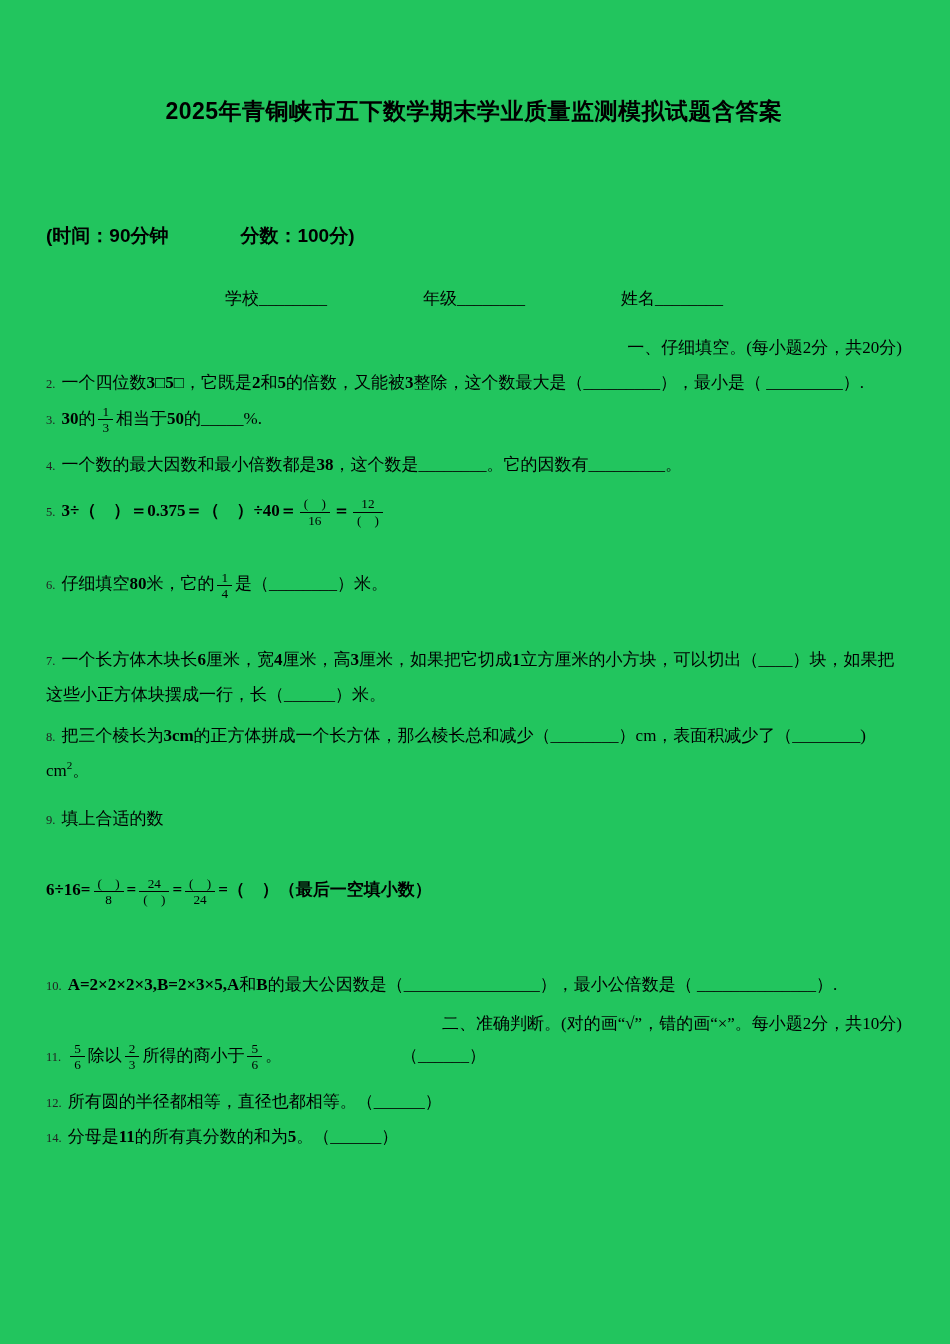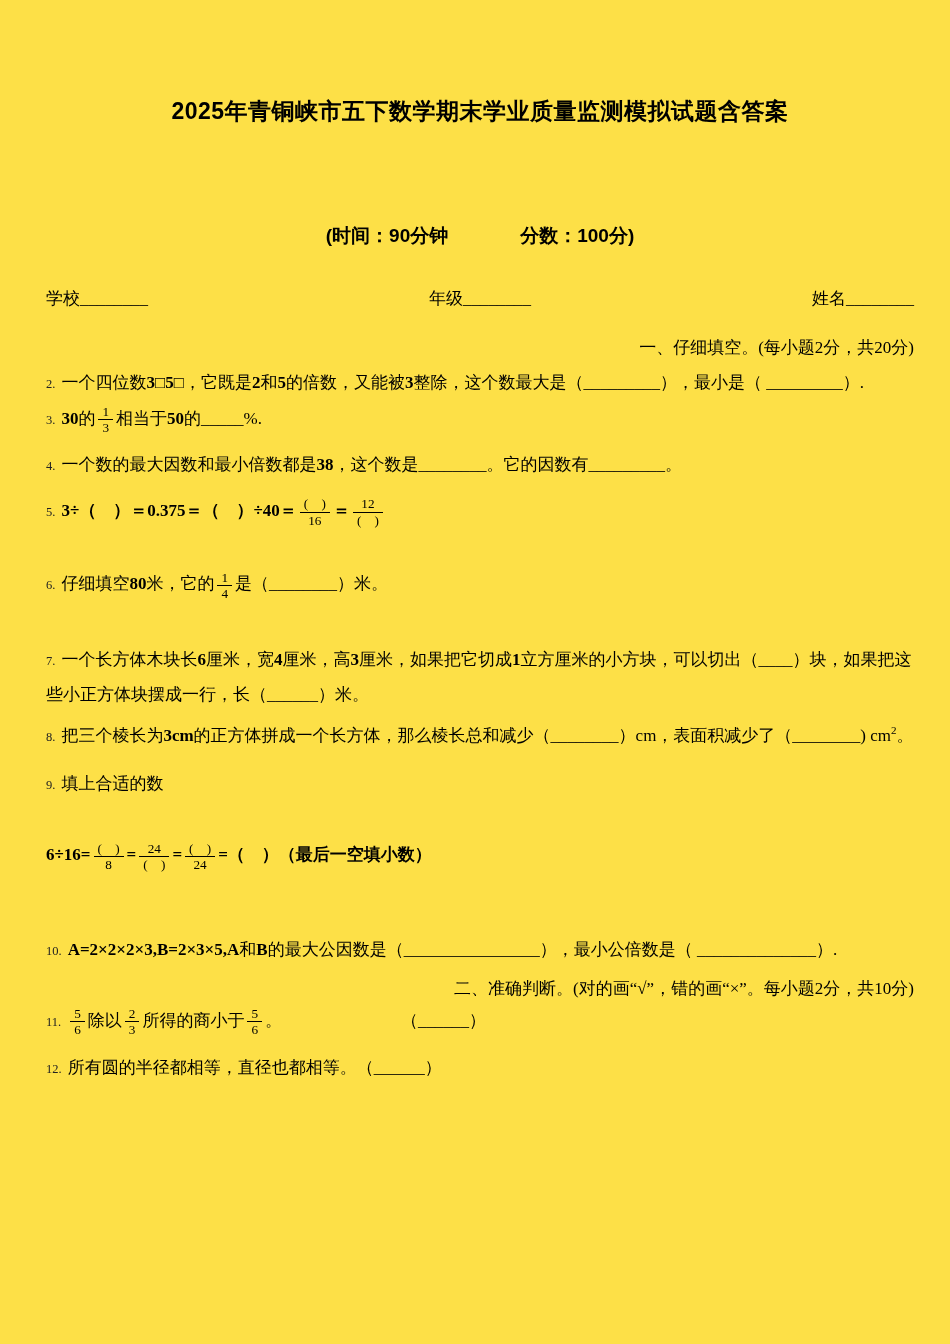--- a/index.html
+++ b/index.html
@@ -1,32 +1,32 @@
 <!DOCTYPE html>
 <html><head>
 <meta charset="utf-8">
 <style>
   * { margin:0; padding:0; box-sizing:border-box; }
   html,body { width:950px; height:1344px; overflow:hidden; background:#ffffff; }
   .page {
-    width:950px; height:1344px; background:#fde047; color:#000;
+    width:950px; height:1344px; background:#22c55e; color:#000;
     font-family:"Liberation Serif","DejaVu Serif",serif;
-    padding:96px 36px 0 46px;
+    padding:96px 48px 0 46px;
   }
   .title {
     font-family:"Liberation Sans","DejaVu Sans",sans-serif;
     font-size:23px; font-weight:bold; text-align:center; letter-spacing:0.5px;
   }
   .meta {
-    margin-top:96px; display:flex; justify-content:center; gap:72px;
+    margin-top:96px; display:flex; justify-content:flex-start; gap:72px;
     font-family:"Liberation Sans","DejaVu Sans",sans-serif;
     font-size:19px; font-weight:bold;
   }
   .fields {
-    margin-top:38px; display:flex; justify-content:space-between; gap:96px;
+    margin-top:38px; display:flex; justify-content:center; gap:96px;
     font-size:17px;
   }
   .section-header { margin-top:26px; font-size:17px;text-align:right; }
   #sections .section:nth-child(2) .section-header { margin-top:12px; }
   .question { margin-top:10px; font-size:17px; line-height:1.7; }
   .mt-sm { margin-top:6px; }
   .mt-md { margin-top:16px; }
   .mt-lg { margin-top:42px; }
   .mt-xl { margin-top:64px; }
   .lh-lg { line-height:2.05; }
@@ -65,15 +65,16 @@
         <div class="question mt-lg lh-lg"><span class="qnum">7.</span><span><span>一个长方体木块长</span><span class="b">6</span><span>厘米，宽</span><span class="b">4</span><span>厘米，高</span><span class="b">3</span><span>厘米，如果把它切成</span><span class="b">1</span><span>立方厘米的小方块，可以切出（____）块，如果把这些小正方体块摆成一行，长（______）米。</span></span></div>
         <div class="question mt-sm lh-lg"><span class="qnum">8.</span><span><span>把三个棱长为</span><span class="b">3cm</span><span>的正方体拼成一个长方体，那么棱长总和减少（________）cm，表面积减少了（________) cm</span><sup>2</sup><span>。</span></span></div>
         <div class="question mt-md"><span class="qnum">9.</span><span><span>填上合适的数</span></span></div>
         <div class="question mt-lg"><span><span class="b">6÷16=</span><span class="frac"><span class="num">(　)</span><span class="den">8</span></span><span class="b">=</span><span class="frac"><span class="num">24</span><span class="den">(　)</span></span><span class="b">=</span><span class="frac"><span class="num">(　)</span><span class="den">24</span></span><span class="b">=（　）（最后一空填小数）</span></span></div>
         <div class="question mt-xl"><span class="qnum">10.</span><span><span class="b">A=2×2×2×3,B=2×3×5,A</span><span>和</span><span class="b">B</span><span>的最大公因数是（________________），最小公倍数是（ ______________）.</span></span></div>
       </div>
       <div class="section">
         <div class="section-header">二、准确判断。(对的画“√”，错的画“×”。每小题2分，共10分)</div>
         <div class="question mt-sm"><span class="qnum">11.</span><span><span class="frac"><span class="num">5</span><span class="den">6</span></span><span>除以</span><span class="frac"><span class="num">2</span><span class="den">3</span></span><span>所得的商小于</span><span class="frac"><span class="num">5</span><span class="den">6</span></span><span>。　　　　　　　（______）</span></span></div>
         <div class="question mt-md"><span class="qnum">12.</span><span><span>所有圆的半径都相等，直径也都相等。（______）</span></span></div>
+        <div class="question mt-sm"><span class="qnum">14.</span><span><span>分母是</span><span class="b">11</span><span>的所有真分数的和为</span><span class="b">5</span><span>。（______）</span></span></div>
       </div>
     </div>
 </div>
 
 </body></html>

